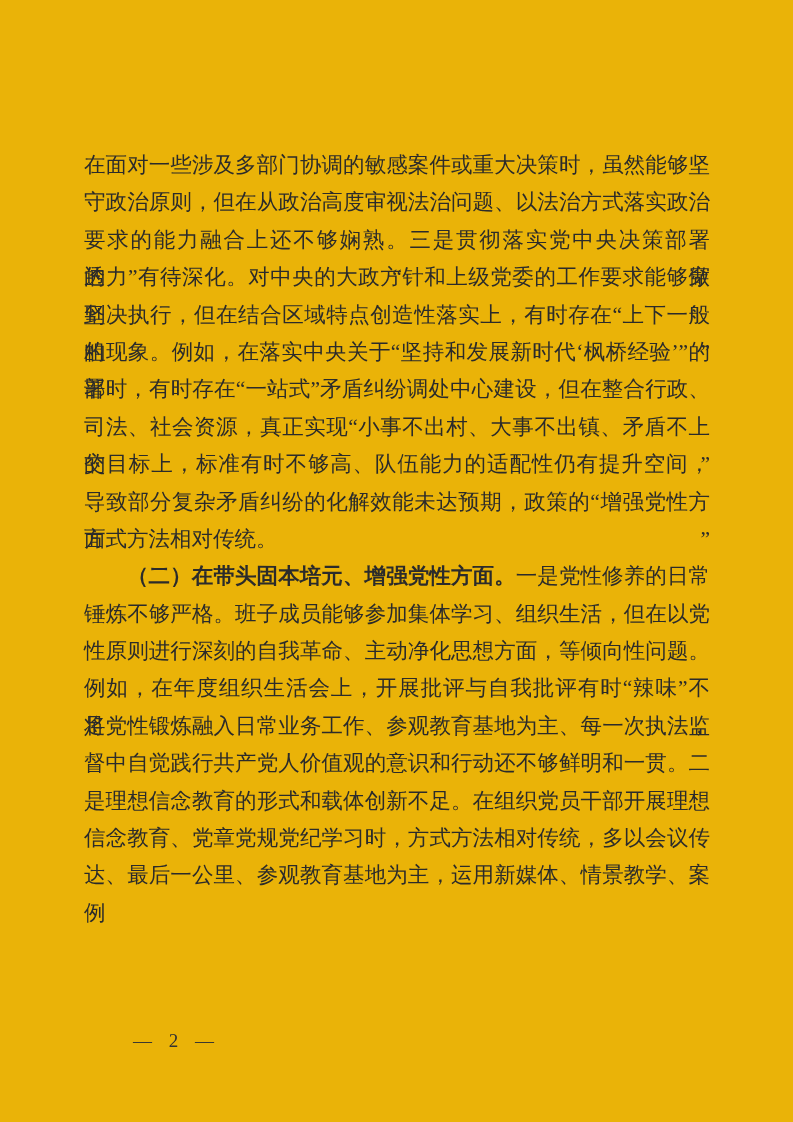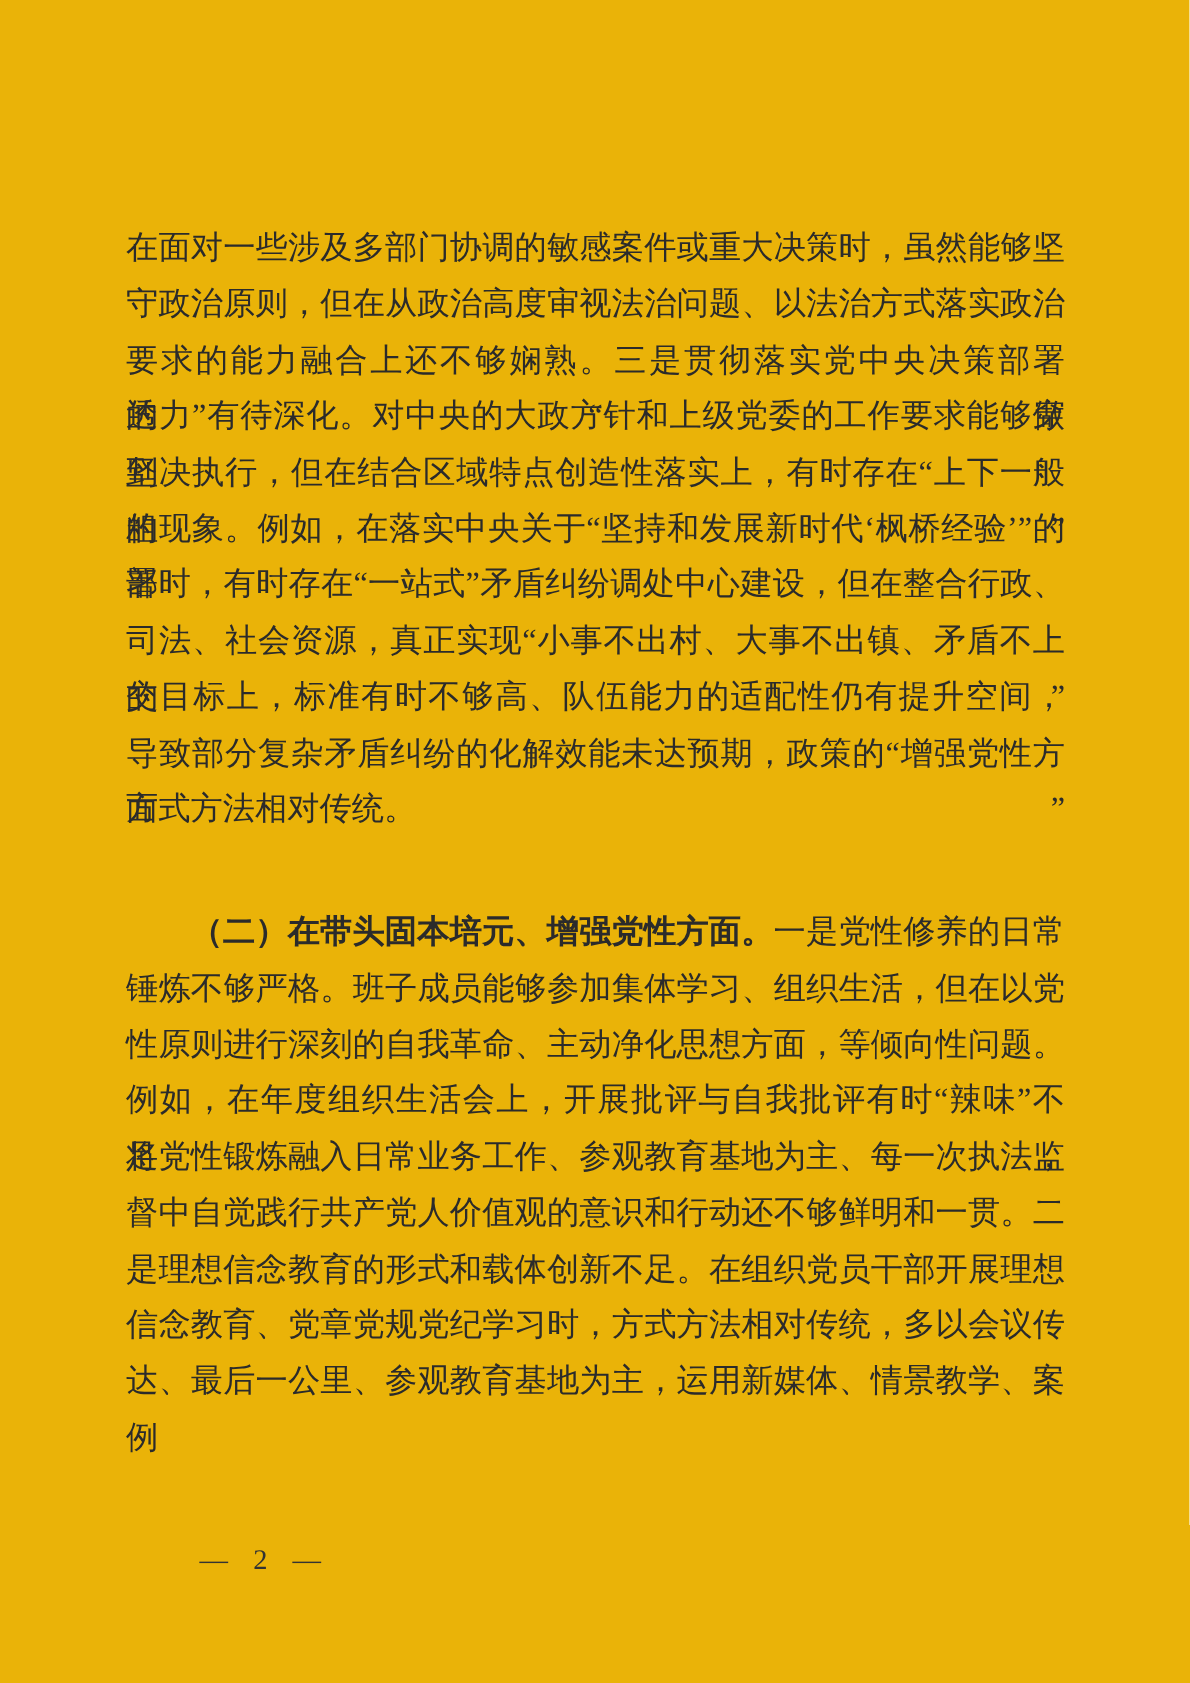--- a/index.html
+++ b/index.html
@@ -29,21 +29,20 @@
     text-align: justify;
     text-align-last: justify;
     white-space: normal;
     letter-spacing: 0;
   }
   .line.para-end {
     text-align-last: left;
   }
   .line.indent2 {
     text-indent: 43px;
-    margin-top: 45px;
   }
   .run-bold {
     font-weight: 700;
   }
   .footer-pagenum {
     position: absolute;
     left: 133px;
     top: 1029px;
     font-size: 19px;
     line-height: 24px;

